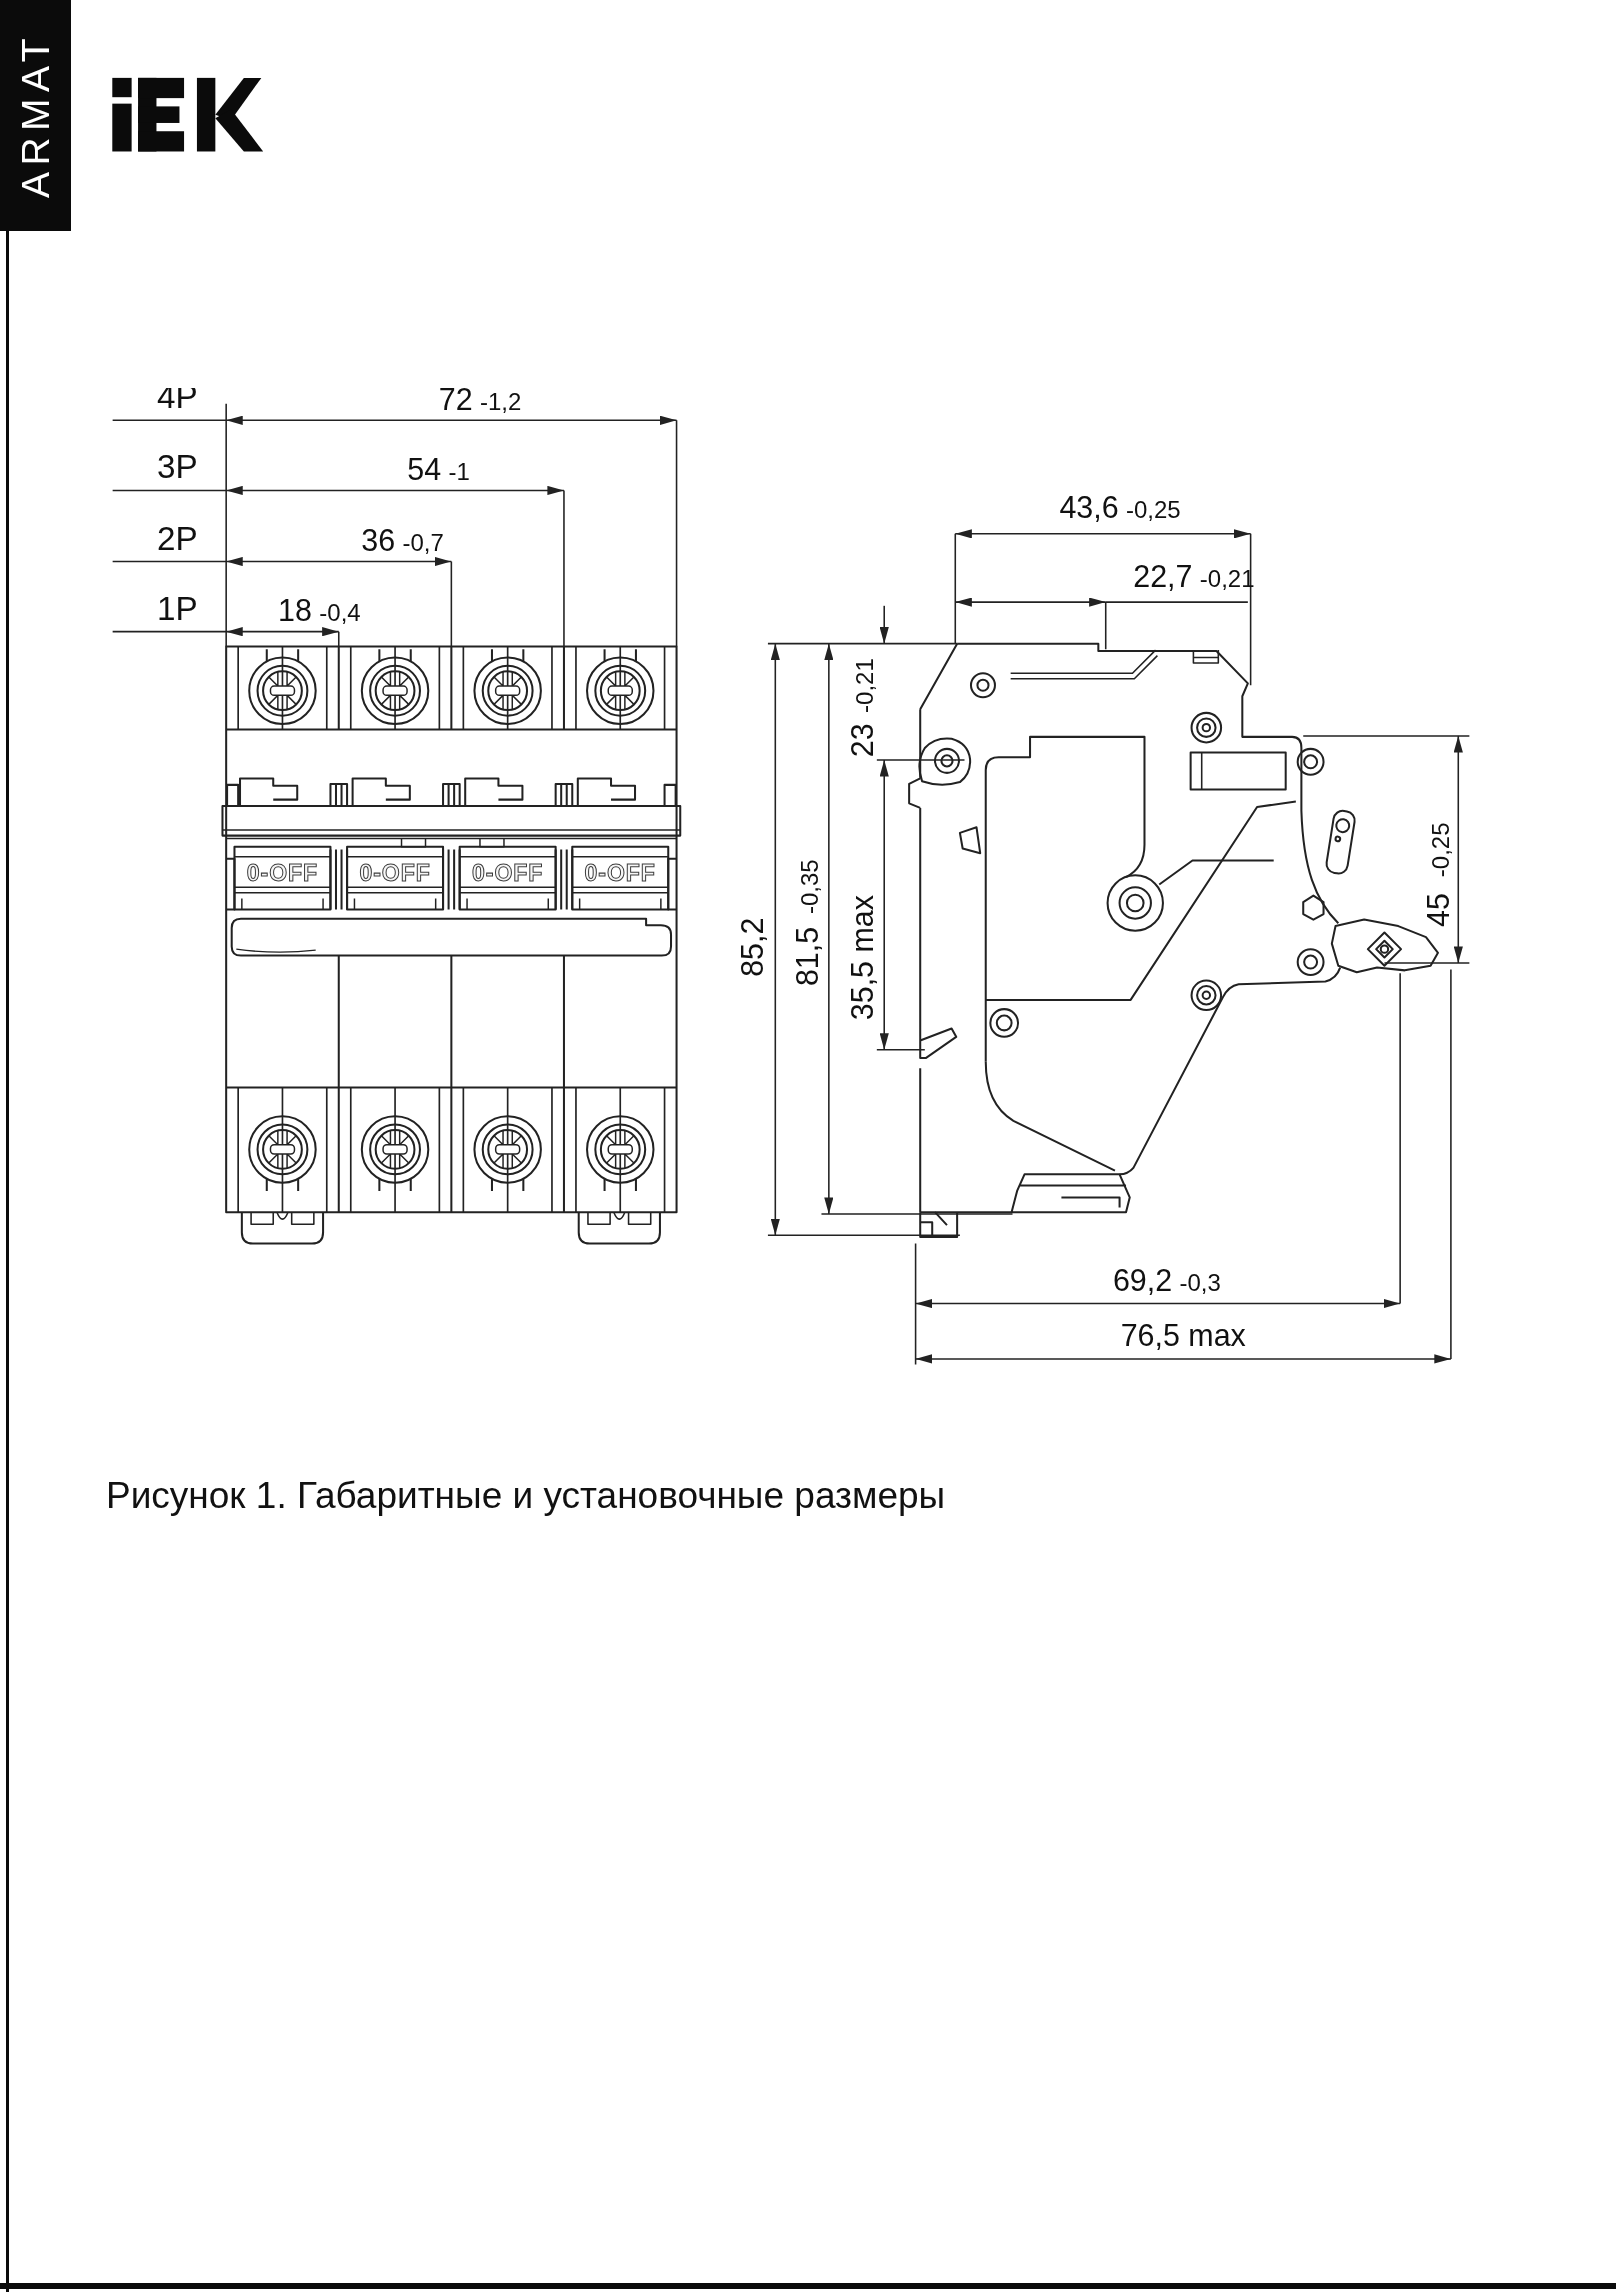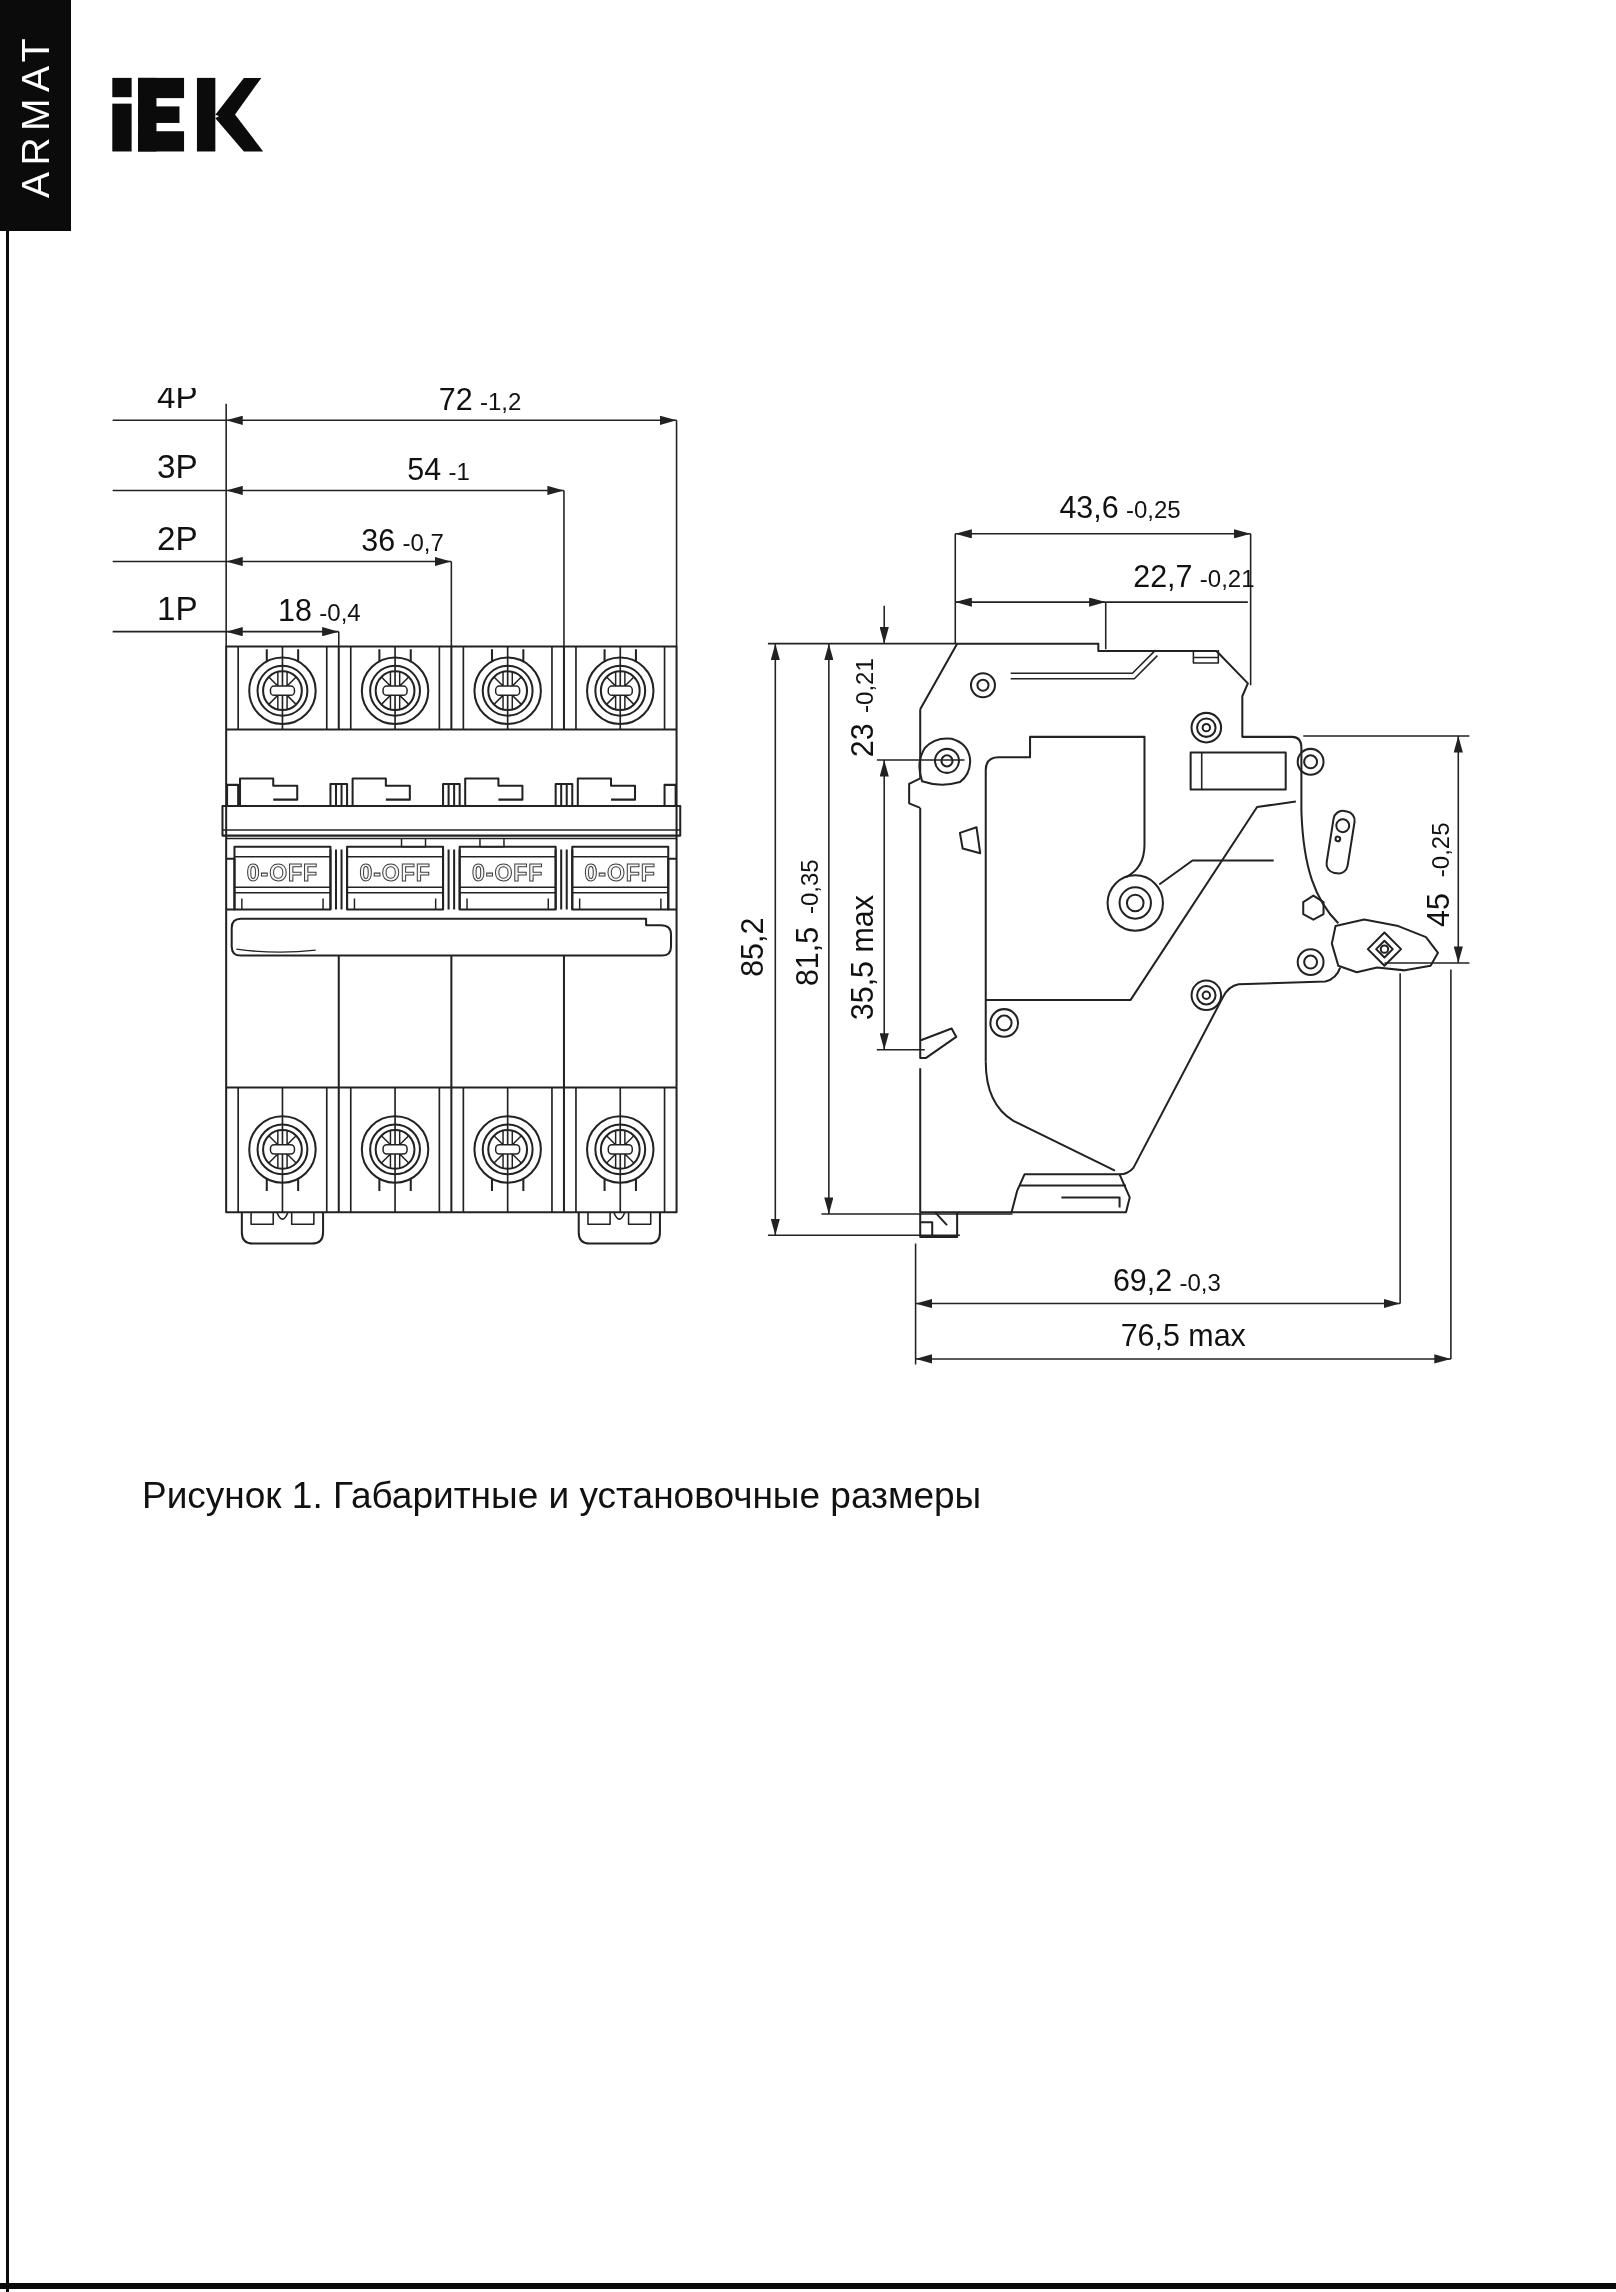--- a/index.html
+++ b/index.html
@@ -12,21 +12,21 @@
     display:flex;align-items:center;justify-content:center;
   }
   #brandbar .vtext{
     color:#ffffff;font-size:39px;letter-spacing:6.5px;
     writing-mode:vertical-rl;transform:rotate(180deg);
     font-family:"Liberation Sans", sans-serif;
   }
   #logo{position:absolute;left:103px;top:65px;width:175px;height:92px;}
   #caption{
     position:absolute;left:106px;top:1475px;font-size:37px;color:#111;
-    white-space:nowrap;letter-spacing:0px;margin-left:36px;
+    white-space:nowrap;letter-spacing:0px;
   }
   #border-left{position:absolute;left:5.5px;top:229px;width:3.7px;height:2064px;background:#0b0b0b;}
   #border-bottom{position:absolute;left:0px;top:2283px;width:1617px;height:5.5px;background:#0b0b0b;}
   svg text{fill:#111;}
   .ln{stroke:#222;stroke-width:2.2;fill:none;stroke-linecap:butt;stroke-linejoin:round;}
   .lnf{stroke:#222;stroke-width:2.2;fill:#fff;stroke-linejoin:round;}
   .dim{stroke:#222;stroke-width:1.7;fill:none;}
   .dimv{font-size:33px;}
   .dimt{font-size:26px;}
   .pole{font-size:36px;}

